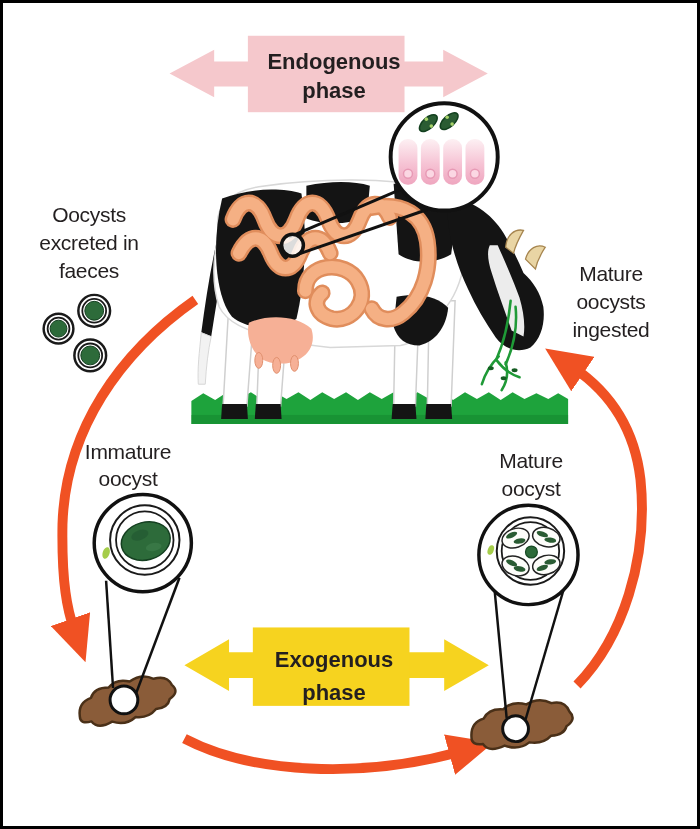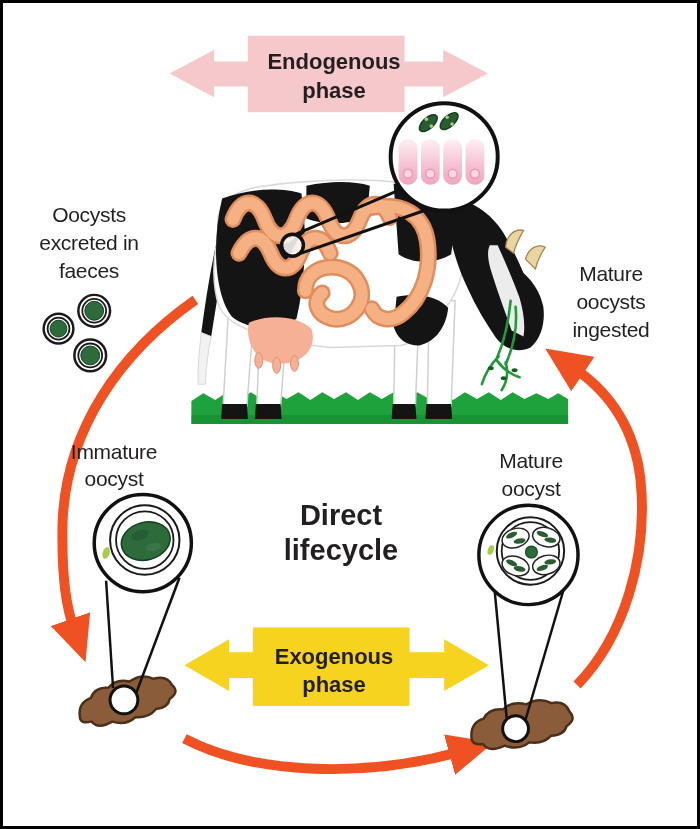--- a/index.html
+++ b/index.html
@@ -229,25 +229,23 @@
 
 
   <div class="lbl lbl-sm" style="left:86px; top:198px; line-height:28px;">Oocysts
 excreted in
 faeces</div>
 
   <div class="lbl lbl-sm" style="left:608px; top:257px; line-height:28px;">Mature
 oocysts
 ingested</div>
 
-  <div class="lbl lbl-sm" style="left:111px; top:435px;">Immature
+  <div class="lbl lbl-sm" style="left:125px; top:435px;">Immature
 oocyst</div>
 
   <div class="lbl lbl-sm" style="left:528px; top:444px; line-height:28px;">Mature
 oocyst</div>
 
-  <div class="lbl lbl-bold" style="left:338px; top:495px; font-size:29px; line-height:35px;">Direct
-lifecycle</div>
-
-  <div class="lbl lbl-bold" style="left:331px; top:640px; font-size:22px; line-height:28px;">Exogenous
+
+  <div class="lbl lbl-bold" style="left:331px; top:640px; font-size:22px; line-height:33px;">Exogenous
 phase</div>
 
 </div>
 
 </body></html>

